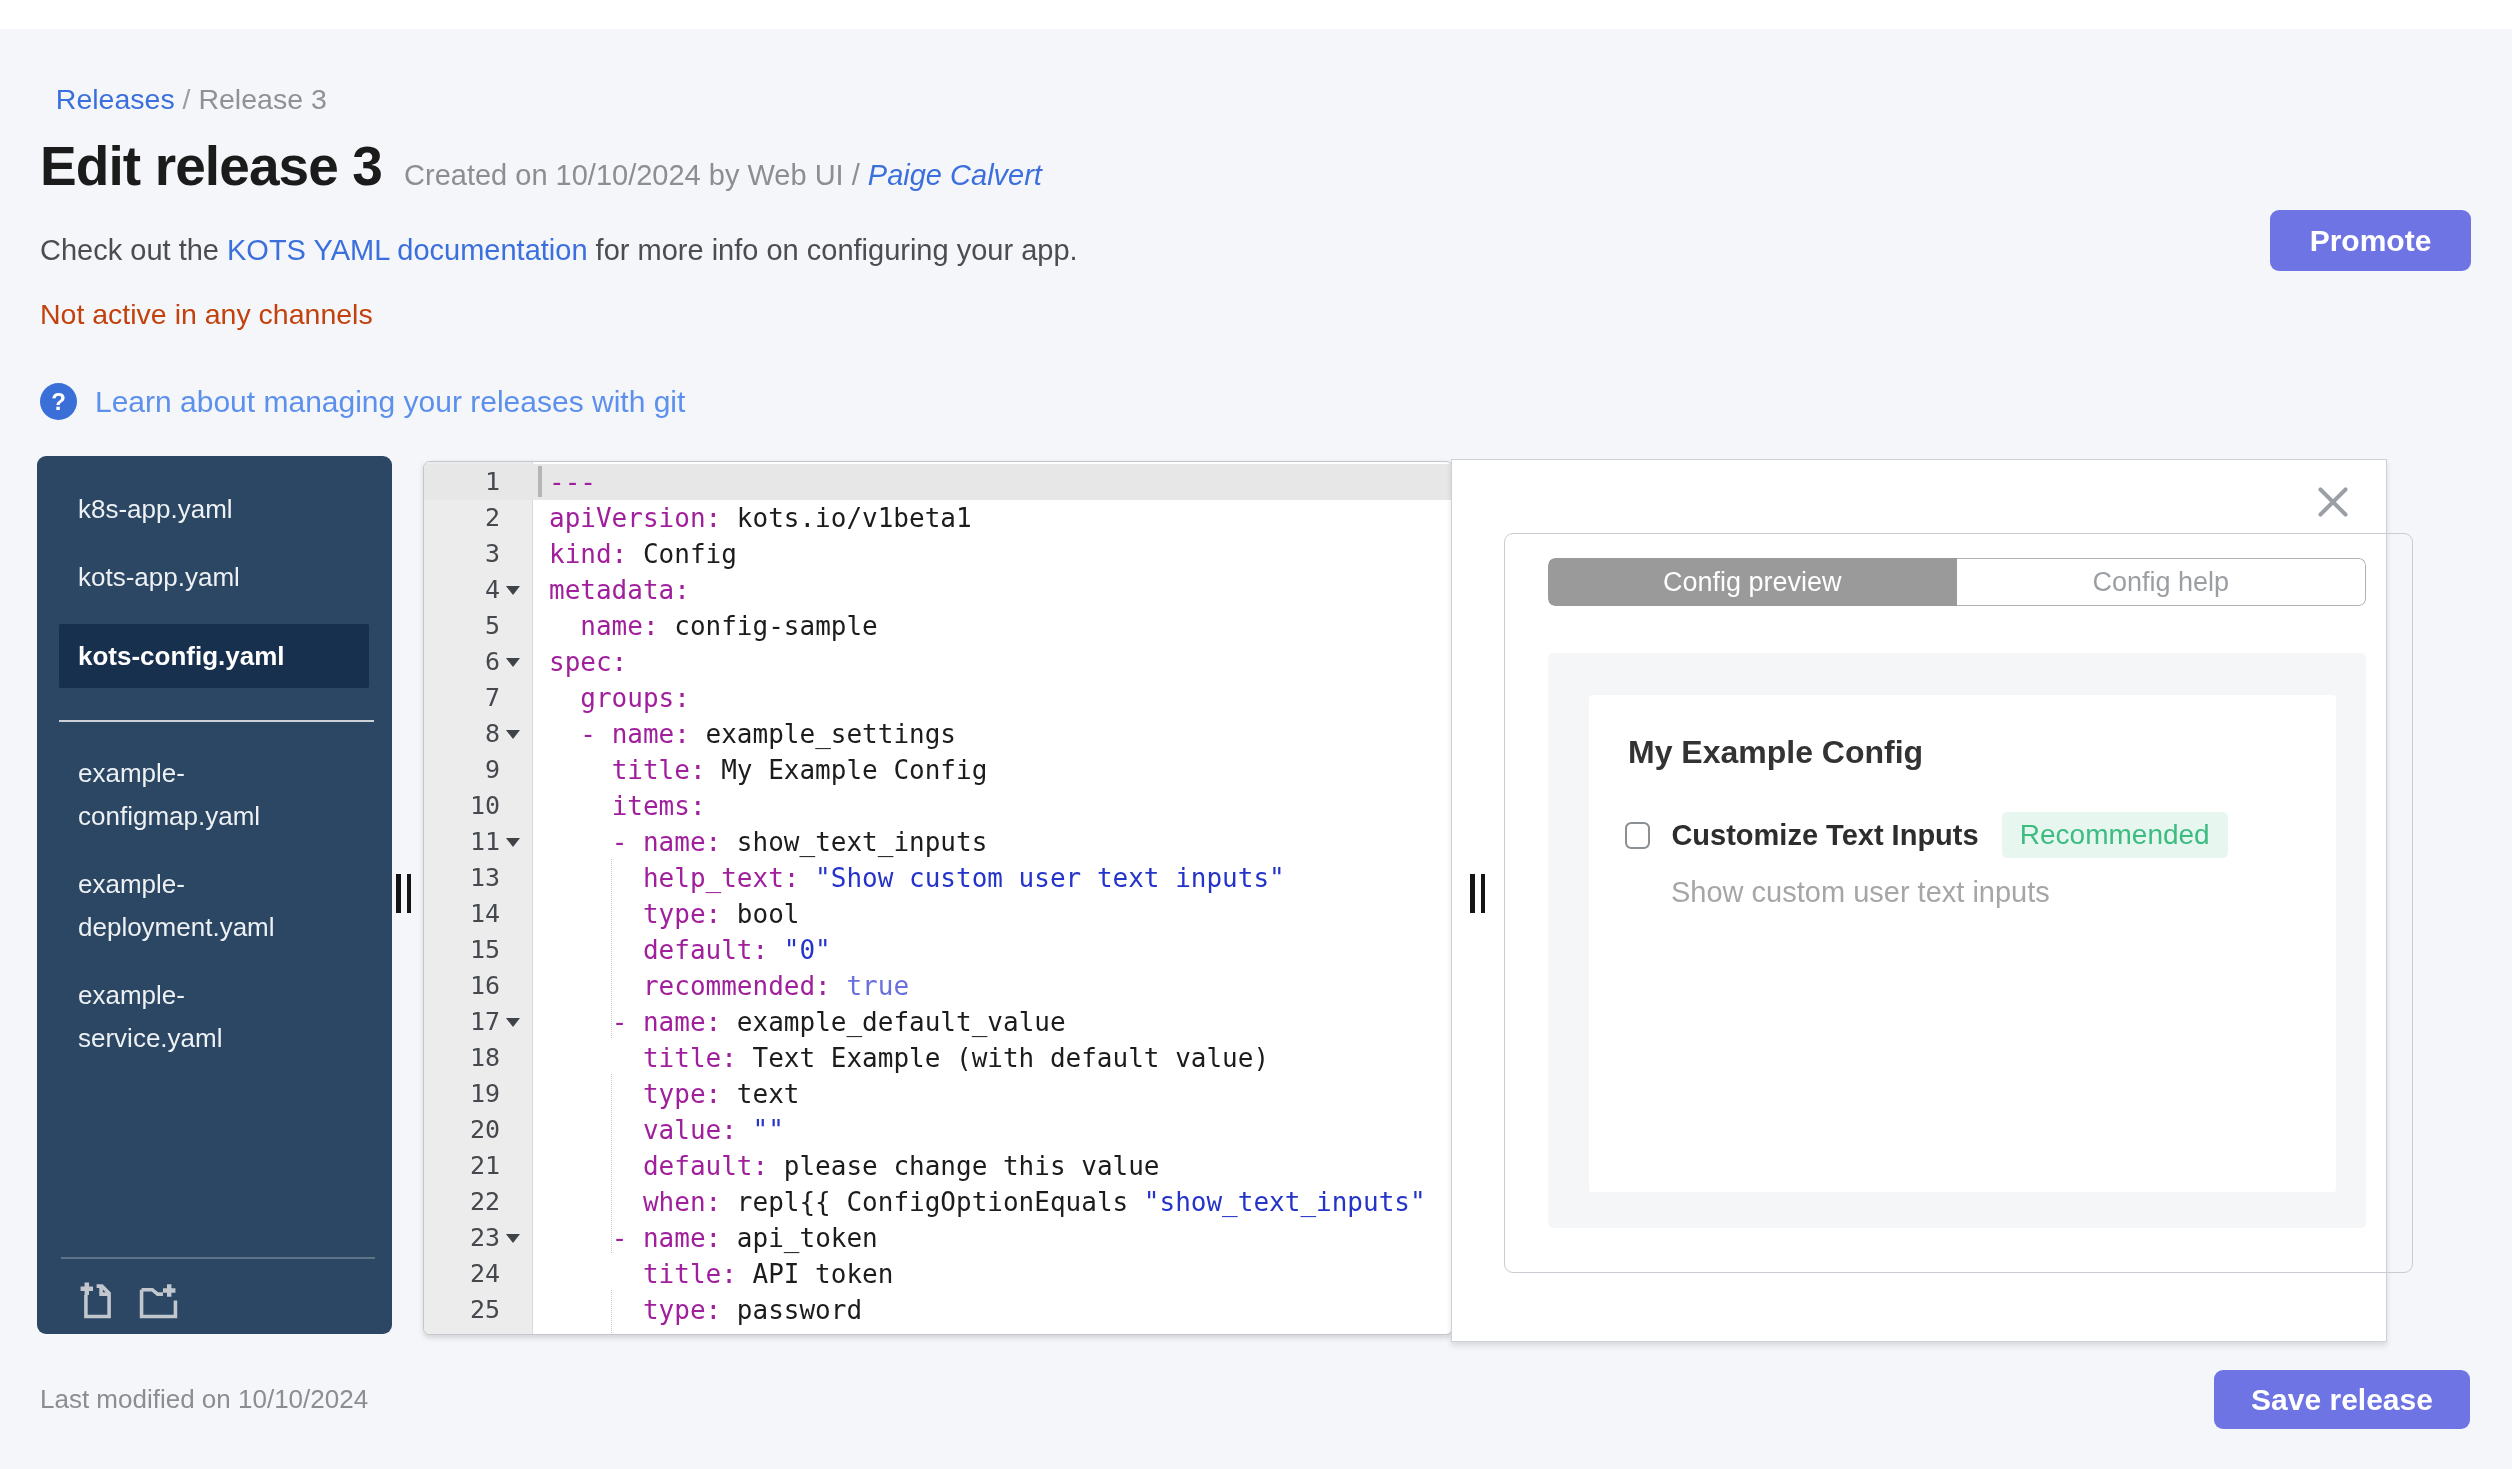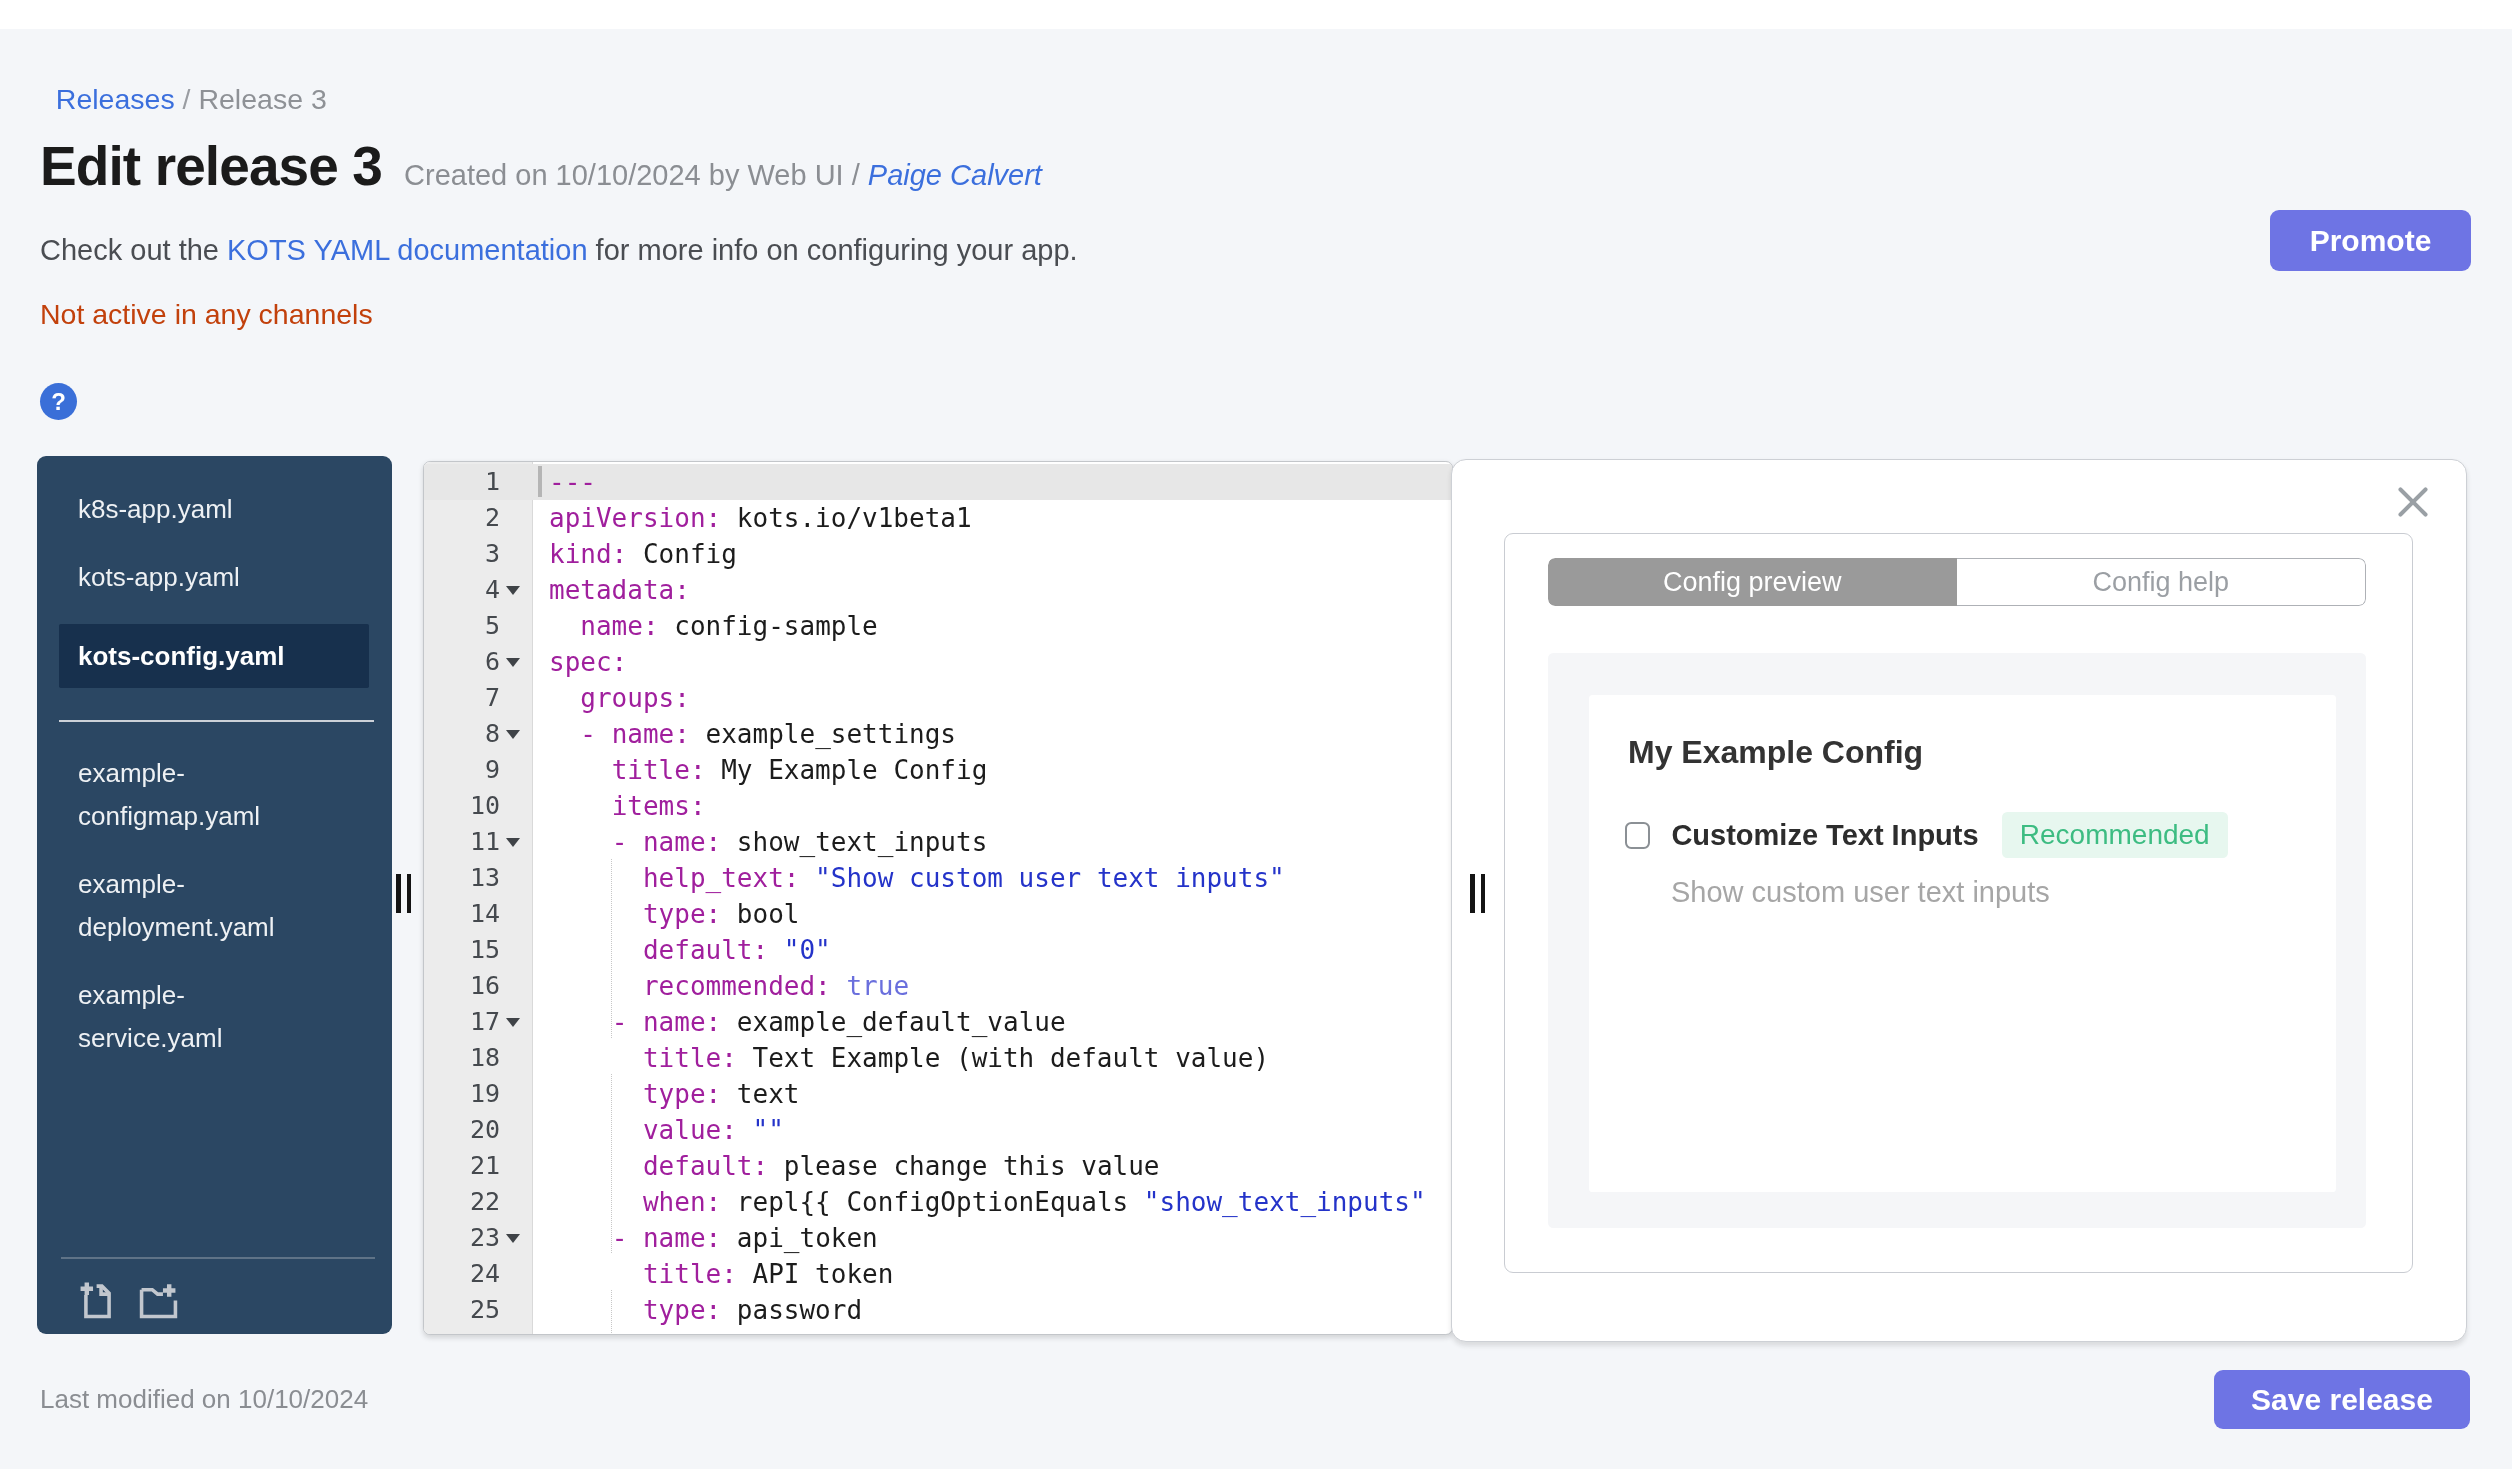--- a/index.html
+++ b/index.html
@@ -68,22 +68,22 @@
     border-right:7.1px solid transparent;border-top:9px solid #3f4347;}
   .lcode{display:inline-block;margin-left:125px;color:var(--code-text);}
   .tk-key,.tk-dash{color:var(--code-key);}
   .tk-str{color:var(--code-string);}
   .tk-atom{color:var(--code-atom);}
   .tk-val,.tk-plain{color:var(--code-text);}
   .cursor{position:absolute;left:114px;top:2.7px;width:3.6px;height:31px;background:#b5b5b5;}
   .indent-guide{position:absolute;left:187px;width:0;border-left:1.8px dotted #c7c7c7;}
 
   
-  .preview-panel{position:absolute;left:1451px;top:459px;width:1016px;height:883px;background:#fff;
-    border:0.9px solid #cdd0d5;border-radius:15px;box-shadow:0 3.6px 5.3px rgba(30,30,30,.12);z-index:5;}
+  .preview-panel{position:absolute;left:1451px;top:459px;width:936px;height:883px;background:#fff;
+    border:0.9px solid #cdd0d5;border-radius:0;box-shadow:0 3.6px 5.3px rgba(30,30,30,.12);z-index:5;}
   .close-x{position:absolute;top:25px;right:36px;width:34px;height:34px;cursor:pointer;background:none;border:none;padding:0;}
   .inner-box{position:absolute;left:52px;top:73px;width:909px;height:740px;border:0.9px solid #c9ccd2;border-radius:9px;}
   .tabs{position:absolute;left:43px;top:24px;width:818px;height:48px;display:flex;border-radius:7.1px;overflow:hidden;}
   .tab{flex:1;font-size:27px;display:flex;align-items:center;justify-content:center;cursor:pointer;
     font-family:"Liberation Sans","DejaVu Sans",sans-serif;background:#fff;color:#9b9fa4;border:1.8px solid #aeb1b6;}
   .tab.active{background:var(--tab-active-bg);color:#fff;border:none;}
   .tab:first-child{border-radius:7.1px 0 0 7.1px;}
   .tab:last-child{border-radius:0 7.1px 7.1px 0;border-left:none;}
   .preview-area{position:absolute;left:43px;top:119px;width:818px;height:575px;background:#f5f6f8;border-radius:5.3px;}
   .config-card{position:absolute;left:41px;top:42px;width:747px;height:497px;background:#fff;border-radius:3.6px;}
@@ -110,20 +110,21 @@
   <h1 class="page-title">Edit release 3</h1>
   <span class="created"><span>Created on 10/10/2024 by Web UI / </span><span class="created-link">Paige Calvert</span></span>
 </div>
 
 <div class="docline"><span>Check out the </span><span class="doc-link">KOTS YAML documentation</span><span> for more info on configuring your app.</span></div>
 
 <div class="channel-status">Not active in any channels</div>
 
 <div class="git-row">
   <span class="q-circle">?</span>
+  <span class="git-link">Learn about managing your releases with git</span>
 </div>
 
 <button class="btn promote-btn">Promote</button>
 
 <div class="sidebar">
   <ul class="filelist upper">
       <li class="file">k8s-app.yaml</li>
       <li class="file">kots-app.yaml</li>
       <li class="file selected">kots-config.yaml</li>
     </ul>

